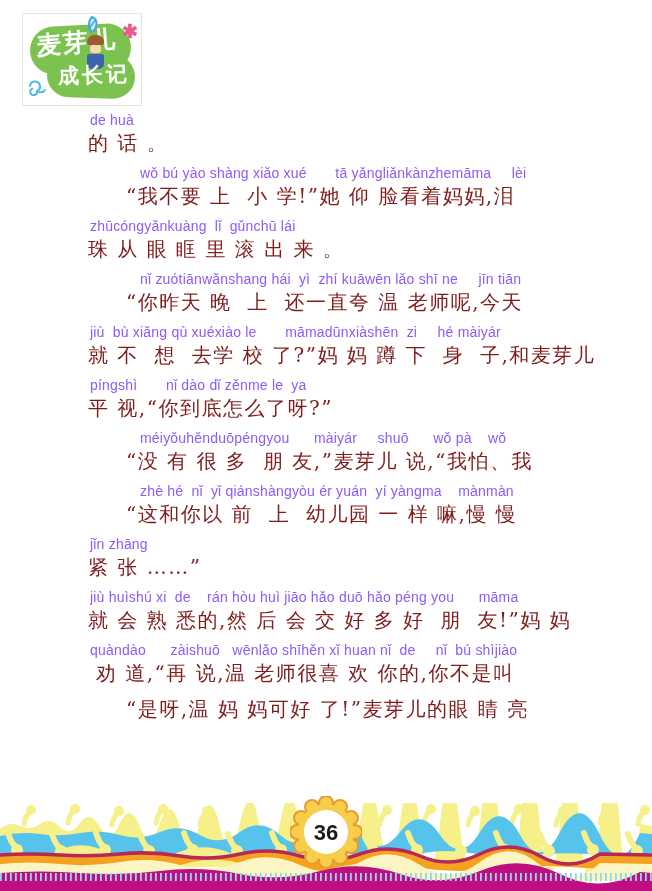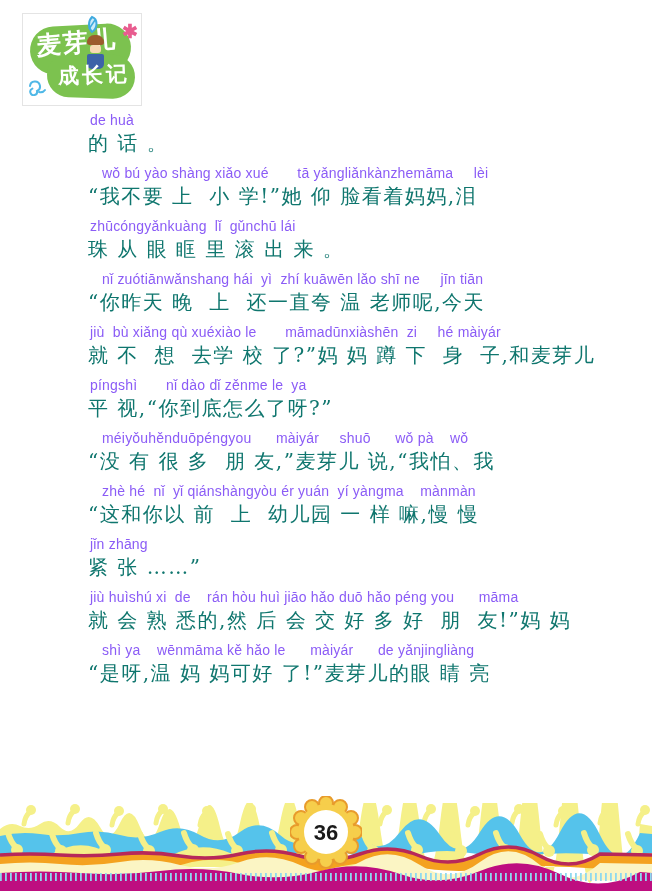--- a/index.html
+++ b/index.html
@@ -24,24 +24,24 @@
   .girl-dress{height:15px;background:#3D63A8;border-radius:2px 2px 5px 5px;margin-top:1px;}
 
   
   .content{position:absolute;left:88px;top:112px;width:545px;}
   .pair{height:46px;margin-bottom:7px;}
   .pinyin{
     font-size:14px;line-height:17px;color:#8b5cf6;white-space:pre;
     font-family:"Liberation Sans", sans-serif;letter-spacing:0.2px;margin-left:2px;
   }
   .hanzi{
-    font-size:20px;line-height:29px;color:#0f766e;white-space:pre;
+    font-size:20px;line-height:29px;color:#7f1d1d;white-space:pre;
     font-family:"DejaVu Serif","Liberation Serif",serif;letter-spacing:1.5px;
   }
-  .pair.indent{}
+  .pair.indent{margin-left:38px;}
   .pair.indent .pinyin{margin-left:14px;}
 
   
   .band{position:absolute;left:0;bottom:0;width:652px;height:88px;display:block;}
   .medallion{position:absolute;left:290px;top:796px;width:72px;height:72px;display:block;}
   .medallion text{font-family:"Liberation Sans", sans-serif;font-weight:bold;}
 </style>
 </head>
 <body>
 
@@ -108,22 +108,25 @@
       <div class="hanzi">“这和你以 前  上  幼儿园 一 样 嘛,慢 慢</div>
     </div>
     <div class="pair">
       <div class="pinyin">jǐn zhāng</div>
       <div class="hanzi">紧 张 ……”</div>
     </div>
     <div class="pair">
       <div class="pinyin">jiù huìshú xi  de    rán hòu huì jiāo hǎo duō hǎo péng you      māma</div>
       <div class="hanzi">就 会 熟 悉的,然 后 会 交 好 多 好  朋  友!”妈 妈</div>
     </div>
-    <div class="pair indent">
-      <div class="pinyin">shì ya    wēnmāma kě hǎo le      màiyár      de yǎnjingliàng</div>
+    <div class="pair">
+      <div class="pinyin">quàndào      zàishuō   wēnlǎo shīhěn xǐ huan nǐ  de     nǐ  bú shìjiào</div>
+      <div class="hanzi"> 劝 道,“再 说,温 老师很喜 欢 你的,你不是叫</div>
+    </div>
+    <div class="pair indent">
       <div class="hanzi">“是呀,温 妈 妈可好 了!”麦芽儿的眼 睛 亮</div>
     </div>
   </div>
 
   <svg class="band" viewBox="0 0 652 88" preserveAspectRatio="none">
     <defs>
       <g id="hookdn">
         <path d="M0,0 Q3,10 8,14" stroke="#F5F089" stroke-width="6" fill="none" stroke-linecap="round"></path>
         <circle cx="9" cy="17" r="6" fill="#F5F089"></circle>
       </g>

